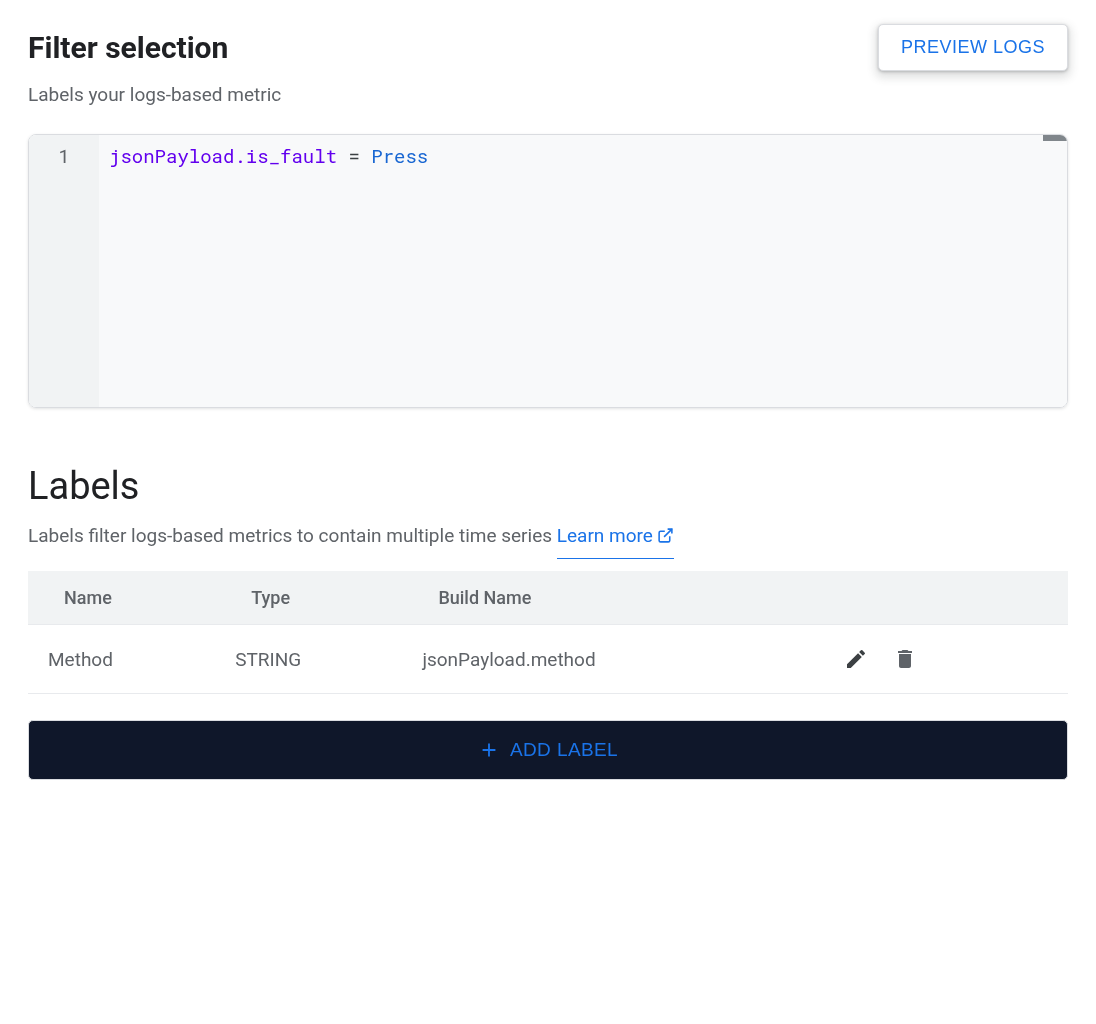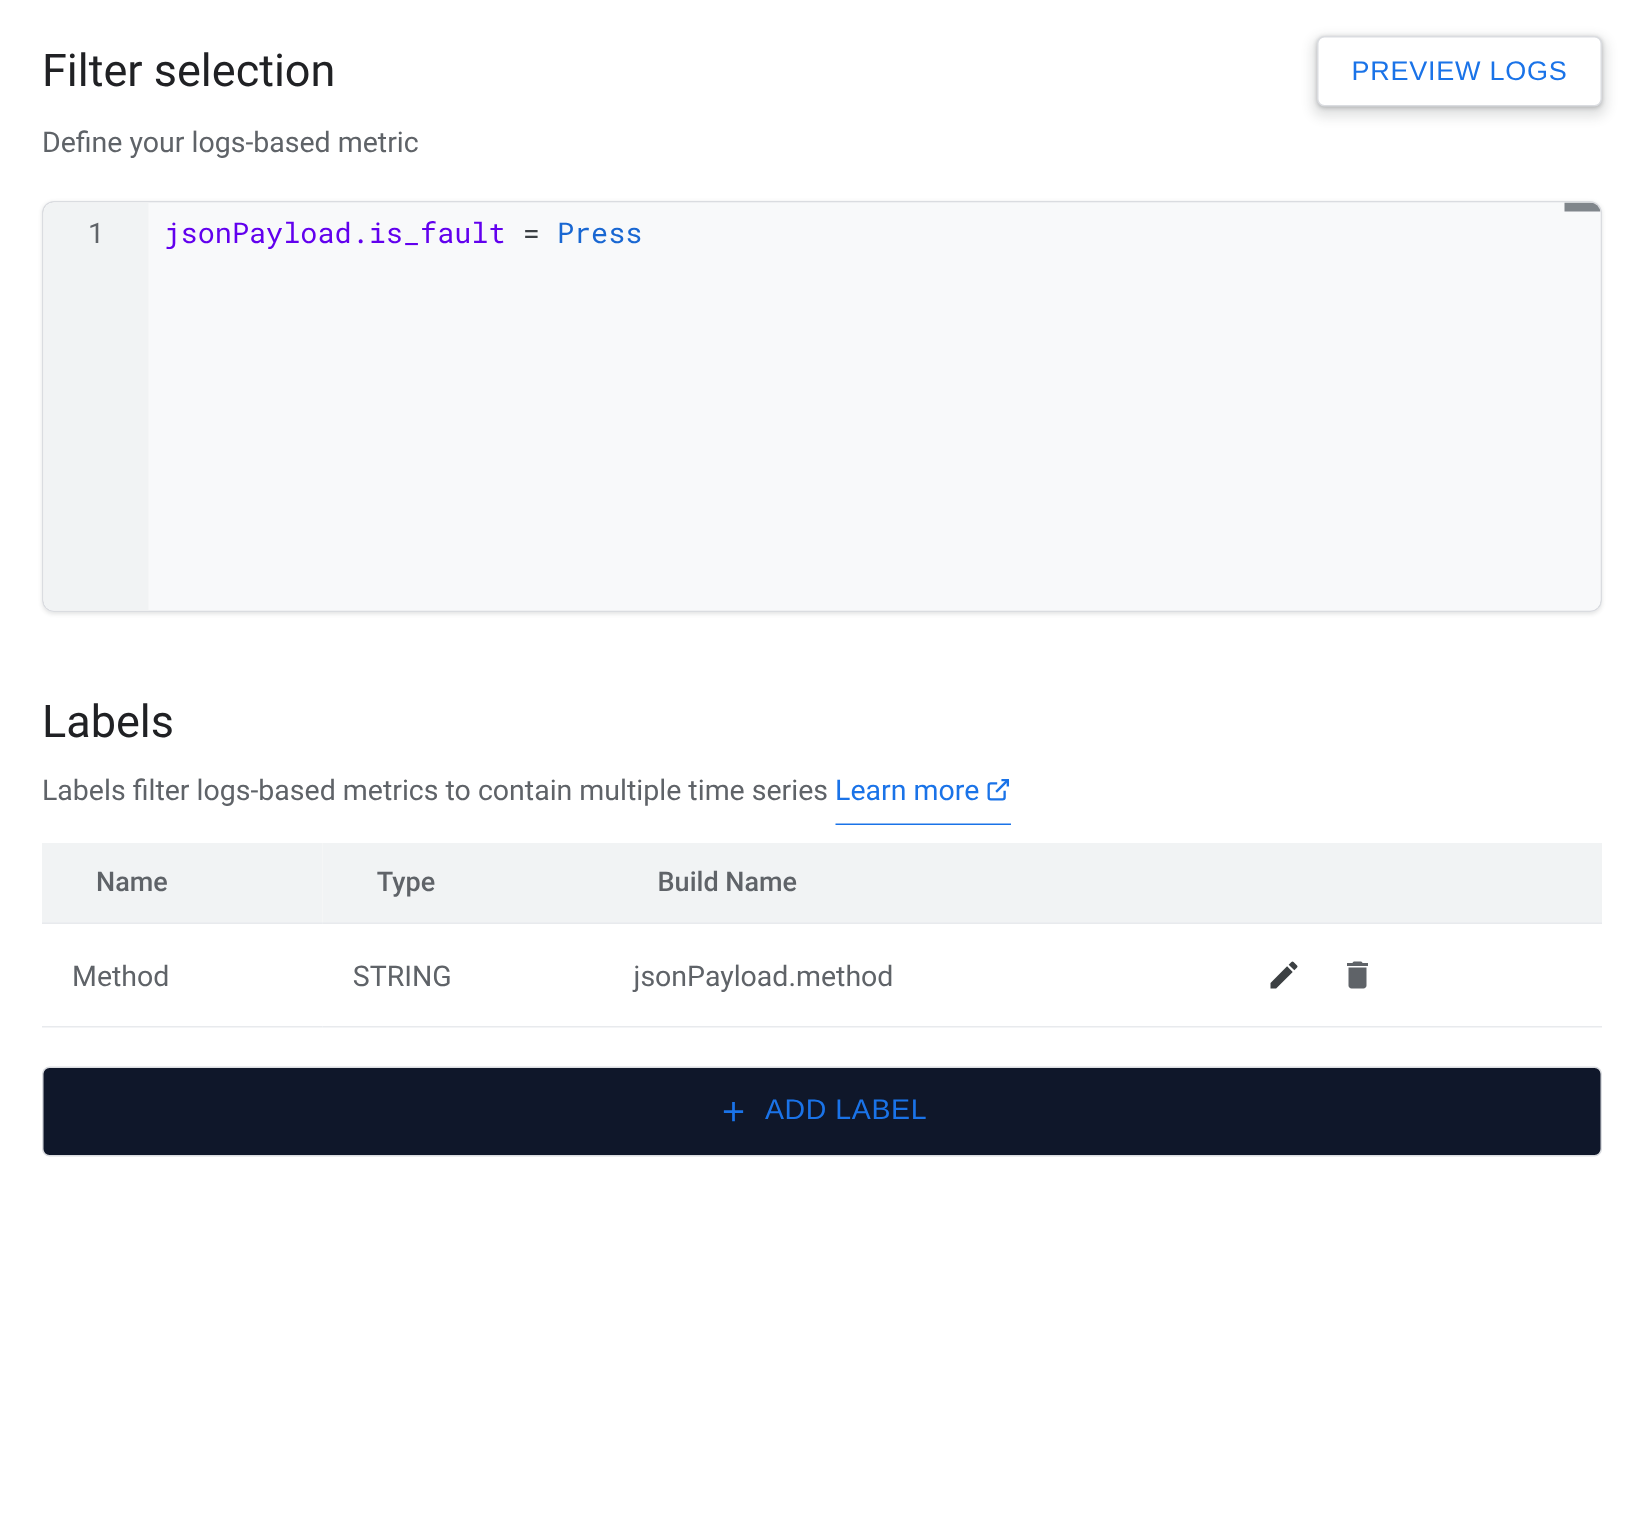--- a/index.html
+++ b/index.html
@@ -15,21 +15,21 @@
       width: 1096px;
     }
     .header-row {
       display: flex;
       justify-content: space-between;
       align-items: center;
       margin-bottom: 12px;
     }
     .section-title {
       font-size: 30px;
-      font-weight: 400;
+      font-weight: 700;
       color: #202124;
     }
     .preview-btn {
       border: 1px solid #dadce0;
       background: #fff;
       color: #1a73e8;
       font-size: 18px;
       font-weight: 500;
       letter-spacing: 0.5px;
       padding: 12px 22px;
@@ -92,21 +92,21 @@
     .editor-scroll-ind {
       position: absolute;
       top: 0;
       right: 0;
       width: 24px;
       height: 6px;
       background: #80868b;
     }
 
     .labels-title {
-      font-size: 30px;
+      font-size: 38px;
       font-weight: 400;
       margin-bottom: 16px;
     }
     .labels-sub {
       font-size: 19px;
       color: #5f6368;
       margin-bottom: 24px;
     }
     .learn-link {
       color: #1a73e8;
@@ -183,21 +183,21 @@
     .col-field { width: 40%; }
     .col-act   { width: 24%; }
   </style>
 </head>
 <body>
 
 <div class="header-row">
   <h2 class="section-title">Filter selection</h2>
   <button class="preview-btn">PREVIEW LOGS</button>
 </div>
-<div class="section-sub">Define your logs-based metric</div>
+<div class="section-sub">Labels your logs-based metric</div>
 
 <div class="filter-card">
   <div class="editor">
     <div class="gutter">
       <div>1</div>
     </div>
     <div class="code-area"><span class="tok-ident">jsonPayload.is_fault</span><span class="tok-op"> = </span><span class="tok-kw">Press</span></div>
     <div class="editor-scroll-ind"></div>
   </div>
 </div>

